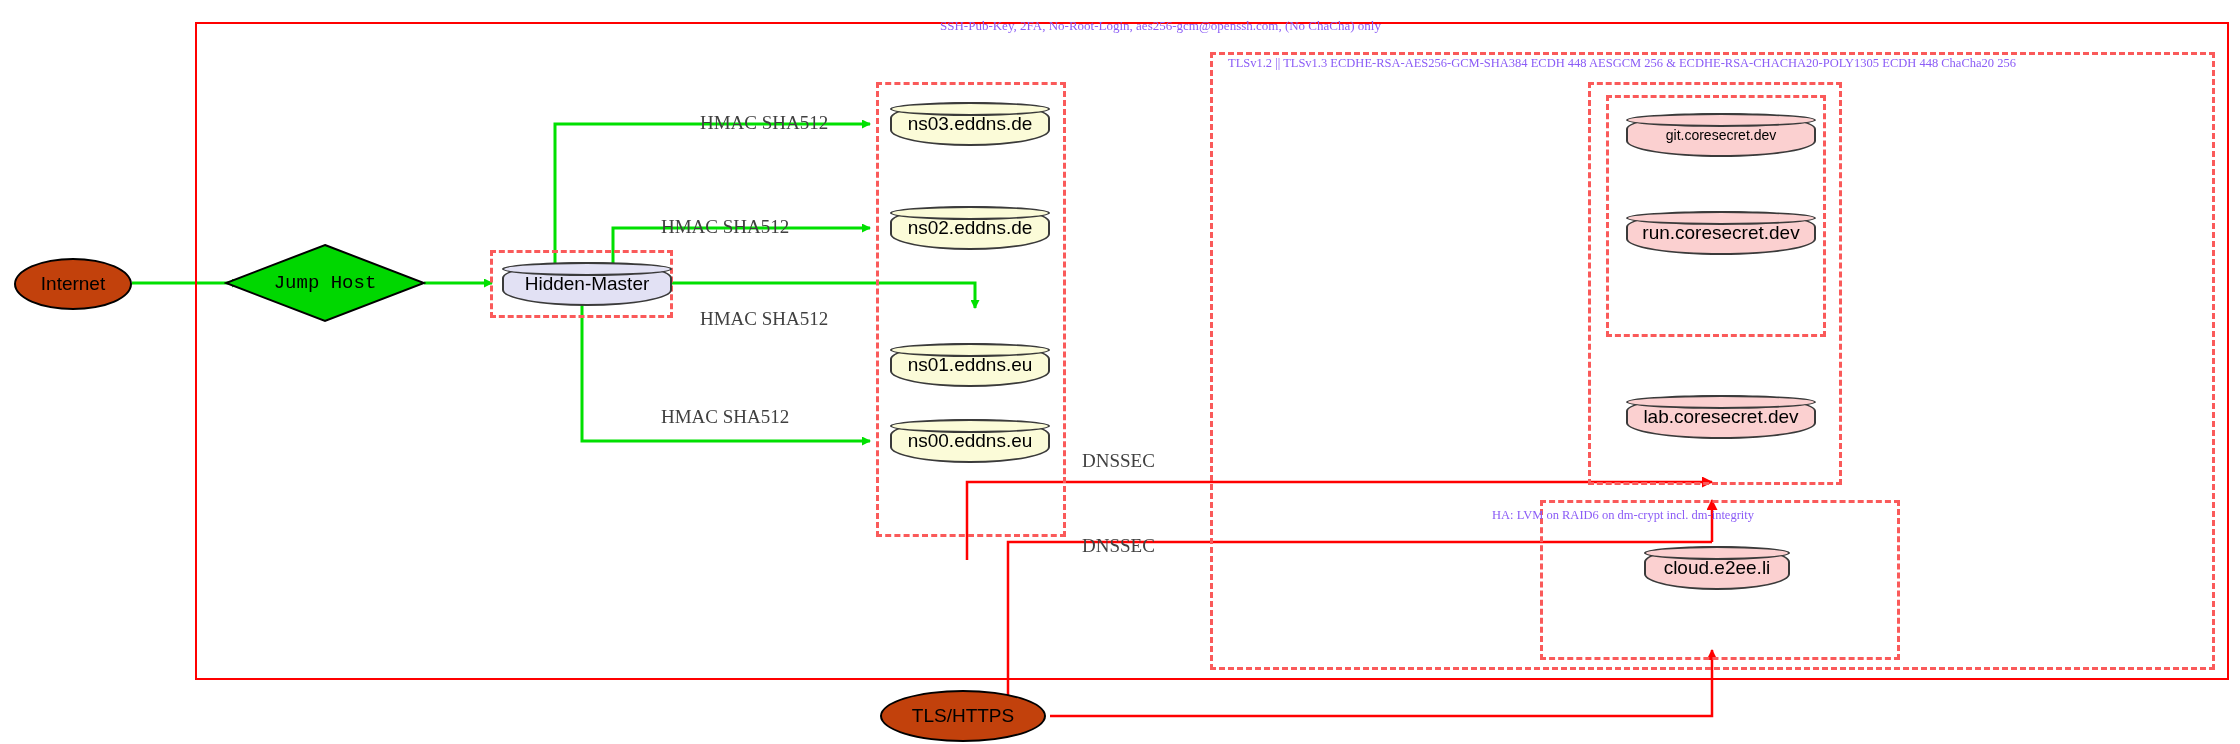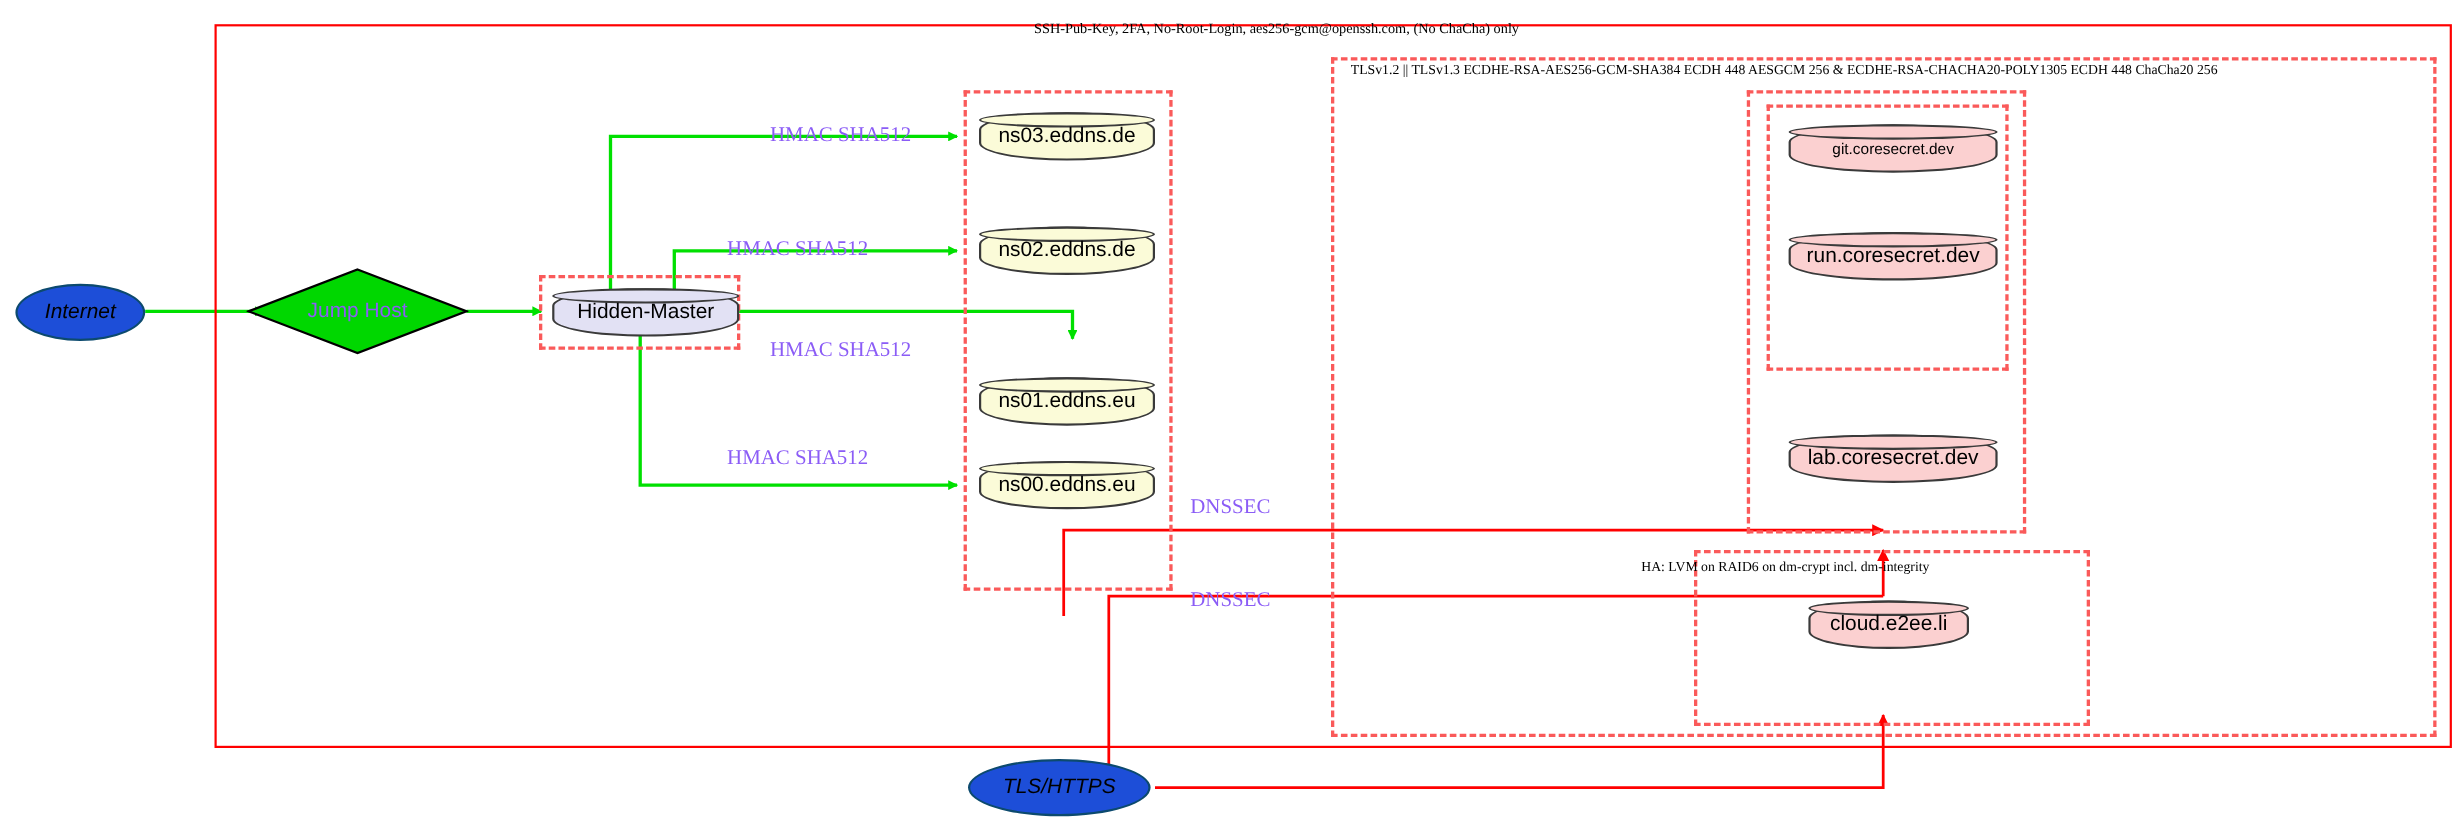--- a/index.html
+++ b/index.html
@@ -7,50 +7,50 @@
        font-family:"Liberation Sans", sans-serif;}
 
   #canvas{position:absolute;left:0;top:0;width:2240px;height:744px;}
 
   
   .box{position:absolute;box-sizing:border-box;}
   .box.solid{border:2px solid #ff0000;}
   .box.dashed{border:3px dashed #fa5a5a;}
 
   .boxlabel{position:absolute;white-space:nowrap;
-            font-family:"Liberation Serif", serif;color:#000000;}
+            font-family:"Liberation Serif", serif;color:#8b5cf6;}
 
   
   .node{position:absolute;box-sizing:border-box;display:flex;
         align-items:center;justify-content:center;text-align:center;
         color:#000;font-family:"Liberation Sans", sans-serif;}
 
   
   .cyl{border:2px solid #3a3a3a;border-radius:50%/16px;}
   .cyl::before{content:"";position:absolute;left:-2px;right:-2px;top:-2px;
                height:14px;border:2px solid #3a3a3a;border-radius:50%;
                background:inherit;box-sizing:border-box;}
   .cyl span{position:relative;z-index:2;}
 
   .cyl.yellow{background:#fbfbd8;}
   .cyl.lav{background:#e2e1f4;}
   .cyl.pink{background:#fbd0d0;}
 
   
-  .ellipse{border:2px solid #0c4a6e;border-radius:50%;background:#1d4ed8;font-style:italic;}
+  .ellipse{border:2px solid #000000;border-radius:50%;background:#c2410c;}
 
   
   .diamond-wrap{position:absolute;}
   .diamond-wrap svg{position:absolute;left:0;top:0;}
   .diamond-wrap .dlabel{position:absolute;left:0;top:0;width:100%;height:100%;
       display:flex;align-items:center;justify-content:center;
-      font-family:Liberation Sans, sans-serif;color:#8b5cf6;}
+      font-family:Liberation Mono, monospace;color:#000000;}
 
   
-  .elabel{position:absolute;white-space:nowrap;color:#8b5cf6;
+  .elabel{position:absolute;white-space:nowrap;color:#404040;
           font-family:"Liberation Serif", serif;}
 </style>
 </head>
 <body>
 
 <svg id="canvas" width="2240" height="744" viewBox="0 0 2240 744">
   <defs>
     <marker id="agreen" markerWidth="9" markerHeight="9" refX="8" refY="4.5" orient="auto" markerUnits="userSpaceOnUse">
       <path d="M0,0 L9,4.5 L0,9 z" fill="#00e000"></path>
     </marker>

